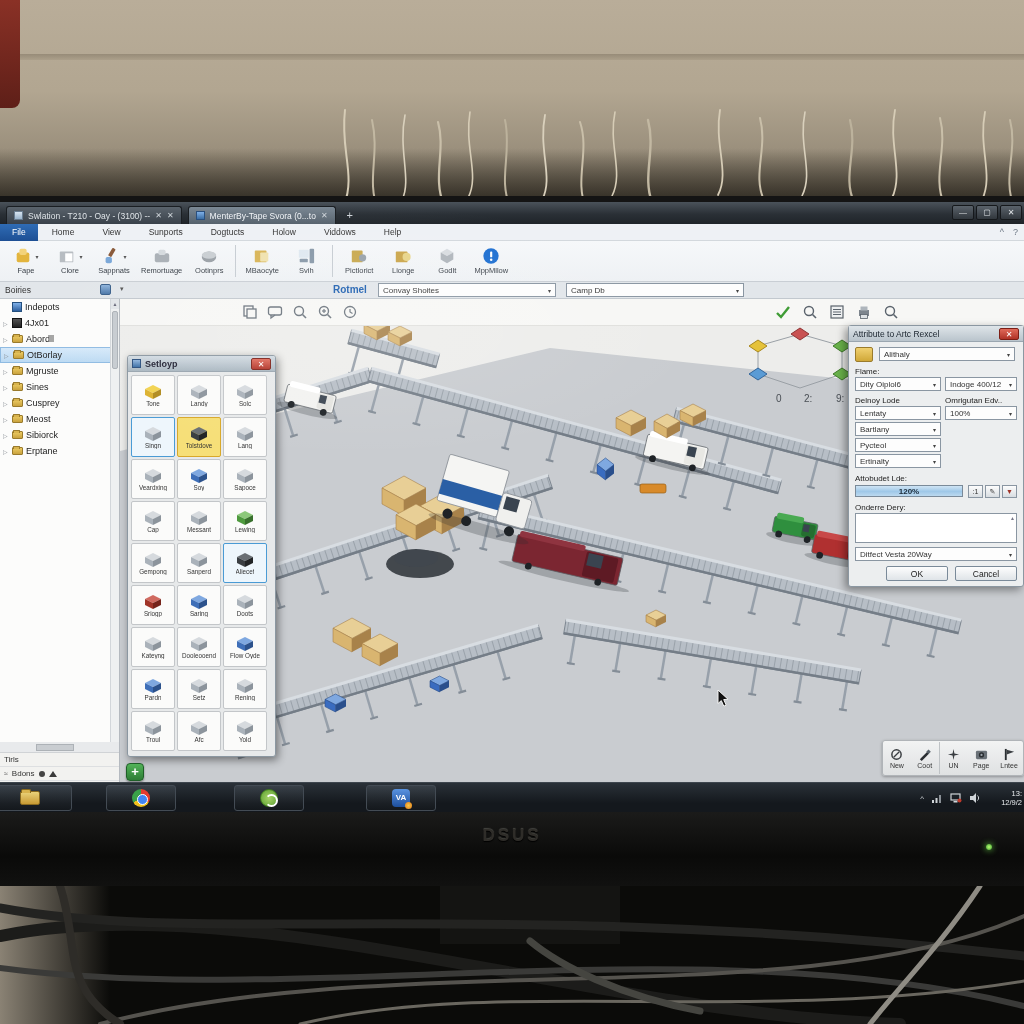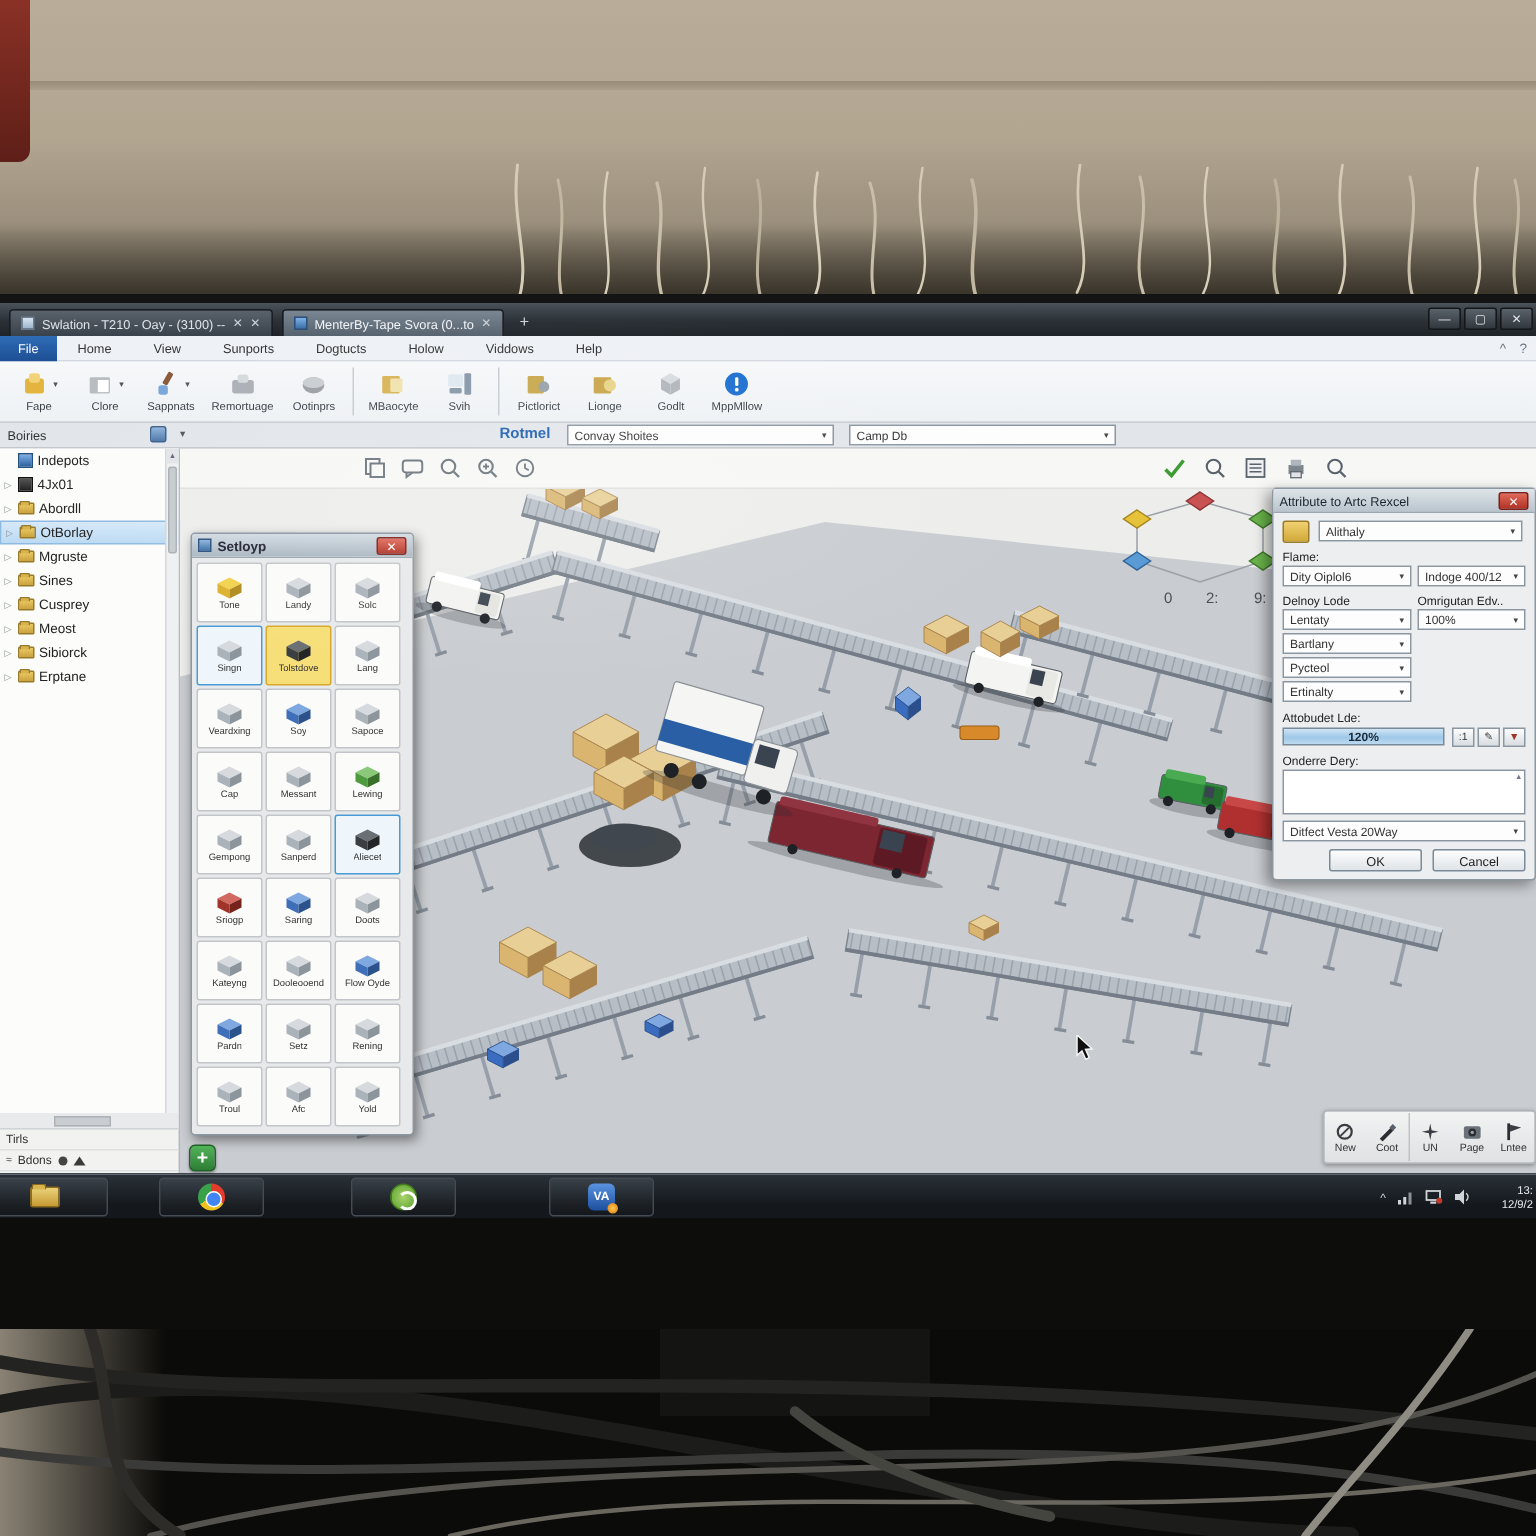--- a/index.html
+++ b/index.html
@@ -1621,20 +1621,24 @@
         <div class="clock">
           <div>13:</div>
           <div>12/9/2</div>
         </div>
       </div>
     </div>
 
     <div class="glare"></div>
   </div>
 
+  <div class="bezel-bottom">
+    <div class="brand">DSUS</div>
+    <div class="led"></div>
+  </div>
 
   <div class="under">
     <svg width="1024" height="138" viewBox="0 0 1024 138">
       <defs>
         <linearGradient id="wall" x1="0" y1="0" x2="1" y2="0">
           <stop offset="0" stop-color="#8a8274"></stop>
             <stop offset="1" stop-color="#0b0b09"></stop>
         </linearGradient>
       </defs>
       <rect x="0" y="0" width="110" height="138" fill="url(#wall)"></rect>

